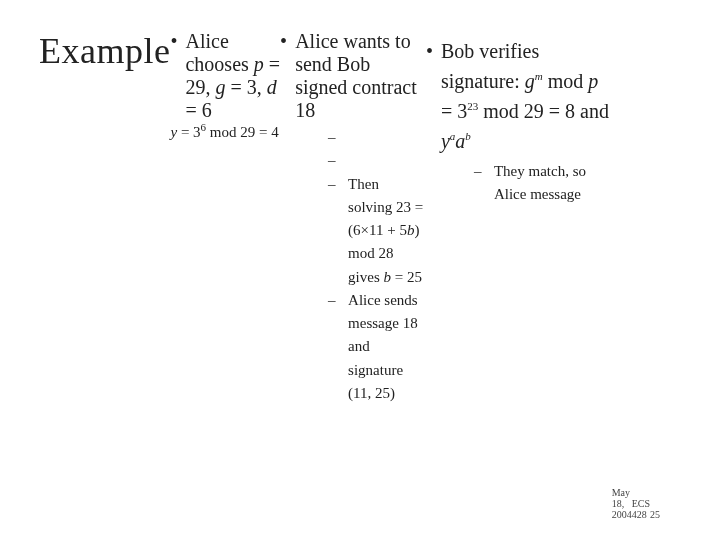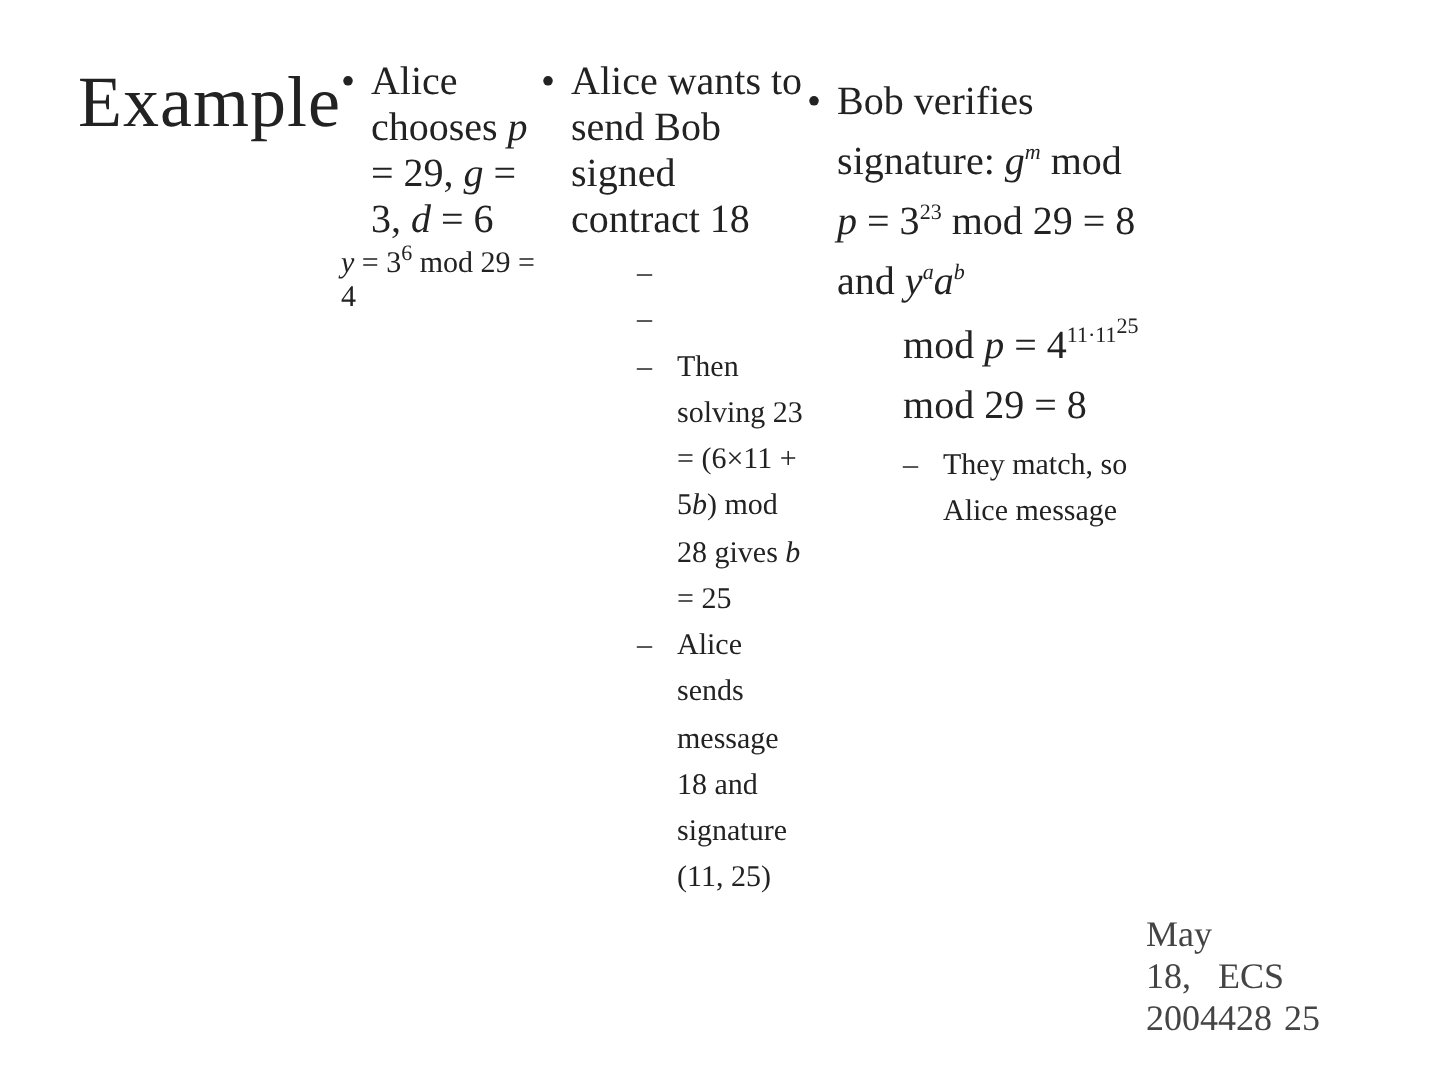--- a/index.html
+++ b/index.html
@@ -75,21 +75,21 @@
     sup {
       font-size: 11px;
       vertical-align: super;
       line-height: 0;
     }
     .footer {
       margin-top: auto;
       display: flex;
       justify-content: space-between;
       align-items: flex-end;
-      font-size: 18px;
+      font-size: 10px;
       color: #444;
       padding-top: 6px;
     }
     .italic { font-style: italic; }
   </style>
 </head>
 <body>
 
 <div class="slide">
 
@@ -131,23 +131,20 @@
     </div>
   </div>
 
   <div class="bob-section">
     <div class="bullet-main">
       <span class="bullet-dot">•</span>
       <span class="bob-text">
         Bob verifies signature: <span class="italic">g</span><sup><span class="italic">m</span></sup> mod <span class="italic">p</span> = 3<sup>23</sup> mod 29 = 8 and <span class="italic">y</span><sup><span class="italic">a</span></sup><span class="italic">a</span><sup><span class="italic">b</span></sup>
       </span>
     </div>
-    <div style="font-size:20px; margin-left:48px; line-height:1.5;">
-      mod <span class="italic">p</span> = 4<sup>11·11<sup>25</sup></sup> mod 29 = 8
-    </div>
     <div class="sub-list">
       <div class="sub-item">
         <span class="dash">–</span>
         <span>They match, so Alice message</span>
       </div>
     </div>
   </div>
 
   <div class="footer">
     <span>May 18, 2004</span>

